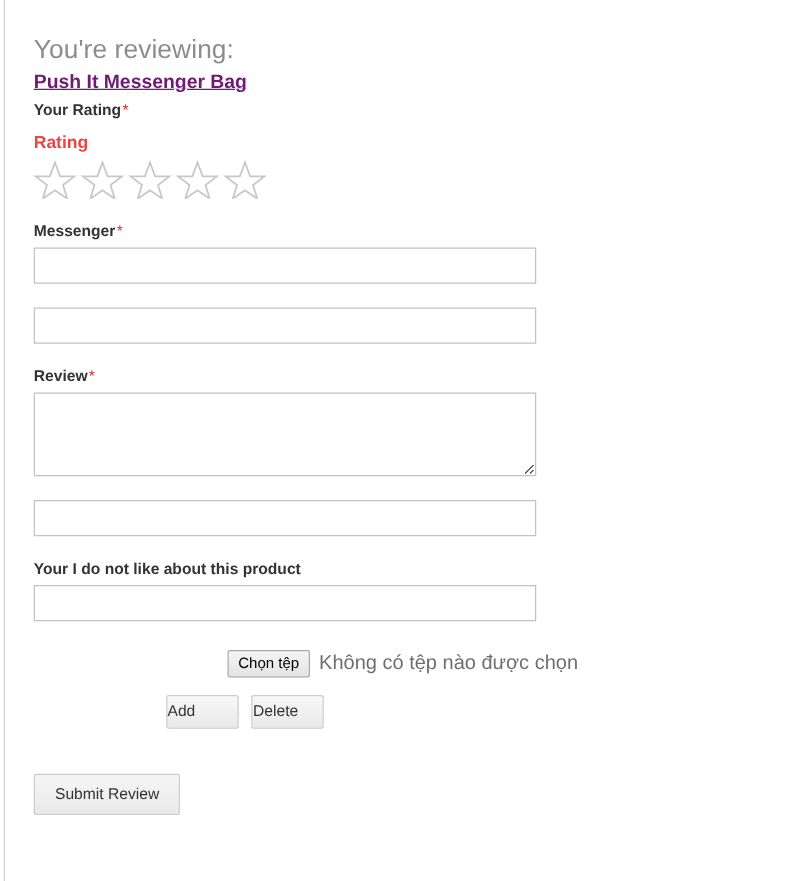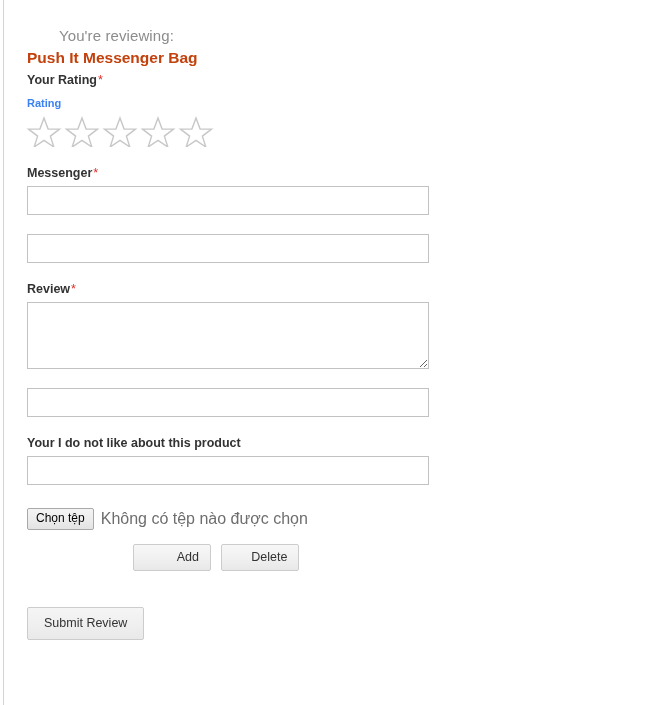--- a/index.html
+++ b/index.html
@@ -28,32 +28,32 @@
     left: 27px;
     top: 0;
     width: 590px;
   }
   .legend {
     margin-top: 26px;
     line-height: 1.35;
   }
   .legend-lead {
     display: block;
-    font-size: 15px;
+    font-size: 21px;
     color: #8c8c8c;
     font-weight: 400;
     letter-spacing: .1px;
-    margin-left: 32px;
   }
   .legend-product {
     display: block;
     font-size: 15.5px;
-    color: #c2410c;
+    color: #701a75;
     font-weight: bold;
     margin-top: 2px;
+    text-decoration: underline;
   }
 
   .field {
     margin-top: 19px;
   }
   .field-label {
     display: block;
     font-size: 12.5px;
     font-weight: bold;
     color: #333333;
@@ -62,23 +62,23 @@
   .req {
     color: #e02b27;
     font-weight: normal;
     font-size: 12.5px;
     margin-left: 1px;
   }
 
   .rating-block { margin-top: 4px; }
   .rating-sublabel {
     display: block;
-    font-size: 11px;
+    font-size: 14px;
     font-weight: bold;
-    color: #3b82f6;
+    color: #ef4444;
     margin-top: 10px;
     margin-bottom: 4px;
   }
   .stars {
     display: block;
     margin-top: 4px;
     margin-left: -2px;
     line-height: 1;
     white-space: nowrap;
   }
@@ -117,20 +117,21 @@
     padding: 5px 8px;
     outline: none;
     resize: both;
   }
 
   .file-row {
     margin-top: 23px;
     display: flex;
     align-items: center;
     white-space: nowrap;
+    justify-content: center;
   }
   .file-button {
     display: inline-block;
     font-family: "Liberation Sans", sans-serif;
     font-size: 12px;
     color: #000000;
     padding: 2px 8px 3px 8px;
     border: 1px solid #a9a9a9;
     border-radius: 2px;
     background: linear-gradient(to bottom, #f4f4f4 0%, #ededed 50%, #e3e3e3 100%);
@@ -147,22 +148,22 @@
   .image-actions {
     margin-top: 14px;
     margin-left: 106px;
   }
   .mini-button {
     display: inline-block;
     font-family: "Liberation Sans", sans-serif;
     font-size: 12.5px;
     color: #333333;
     min-width: 45px;
-    text-align: right;
-    padding: 5px 11px 6px 20px;
+    text-align: left;
+    padding: 5px 11px 6px 0;
     border: 1px solid #cccccc;
     border-radius: 2px;
     background: linear-gradient(to bottom, #f7f7f7 0%, #f0f0f0 55%, #e8e8e8 100%);
     cursor: pointer;
     margin-right: 6px;
   }
 
   .submit-wrap { margin-top: 36px; }
   .submit-button {
     display: inline-block;

